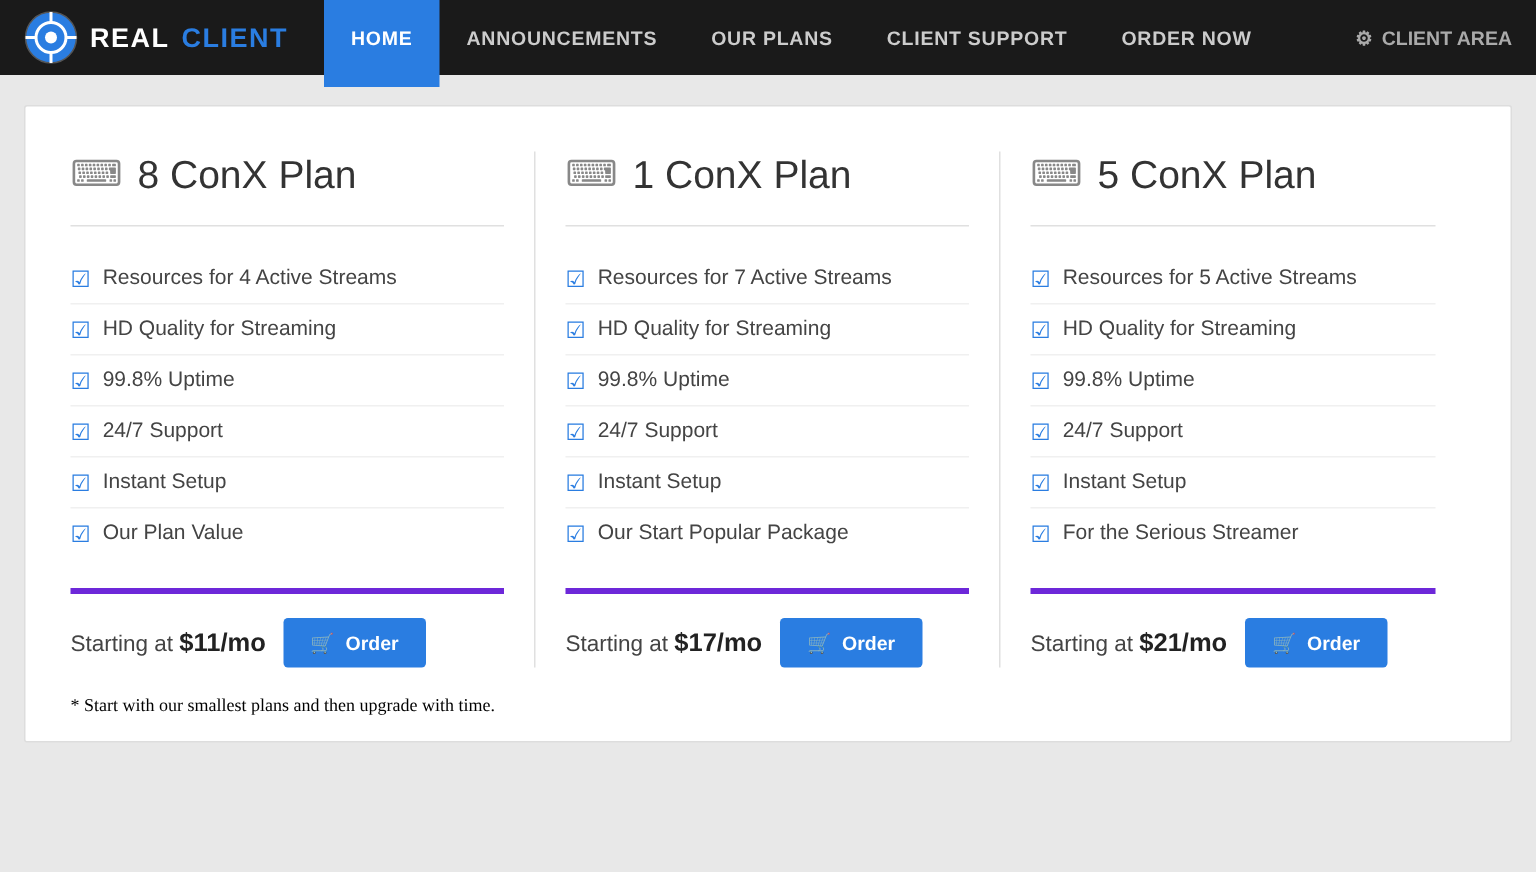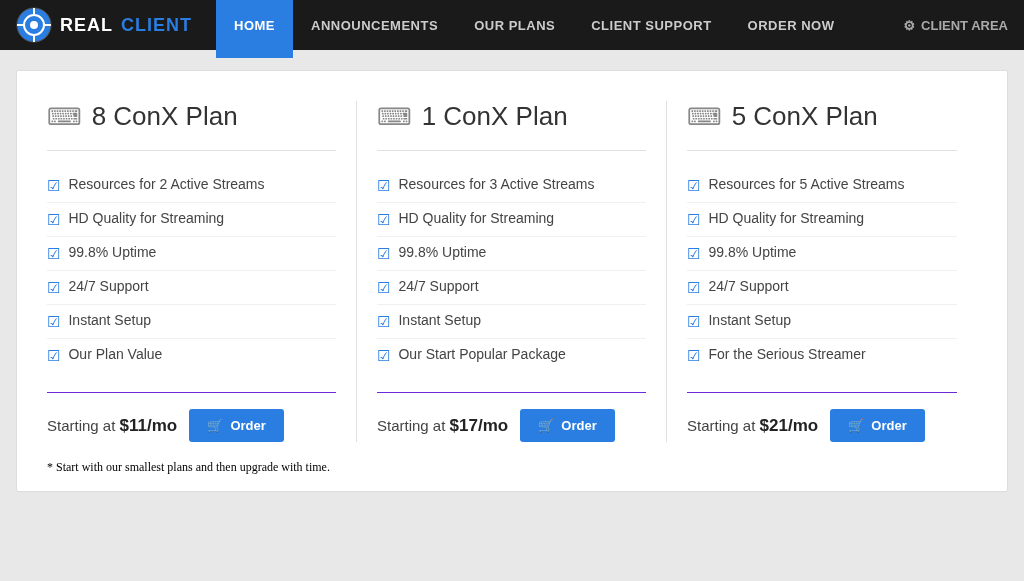--- a/index.html
+++ b/index.html
@@ -128,21 +128,21 @@
     }
     .plan-features li:last-child { border-bottom: none; }
     .check-icon {
       color: #2a7de1;
       font-size: 15px;
       flex-shrink: 0;
       margin-top: 1px;
     }
 
     .plan-footer {
-      border-top: 1px solid #6d28d9;
+      border-top: 4px solid #6d28d9;
       padding-top: 16px;
       display: flex;
       align-items: center;
       gap: 12px;
       margin-top: 8px;
     }
     .plan-price {
       font-size: 15px;
       color: #444;
       white-space: nowrap;
@@ -210,21 +210,21 @@
     <div class="plans-grid">
 
       <div class="plan-col">
         <div class="plan-title">
           <span class="monitor-icon">⌨</span>
           <span>8 ConX Plan</span>
         </div>
         <ul class="plan-features">
           <li>
               <span class="check-icon">☑</span>
-              <span>Resources for 2 Active Streams</span>
+              <span>Resources for 4 Active Streams</span>
             </li>
           <li>
               <span class="check-icon">☑</span>
               <span>HD Quality for Streaming</span>
             </li>
           <li>
               <span class="check-icon">☑</span>
               <span>99.8% Uptime</span>
             </li>
           <li>
@@ -252,21 +252,21 @@
       </div>
 
       <div class="plan-col">
         <div class="plan-title">
           <span class="monitor-icon">⌨</span>
           <span>1 ConX Plan</span>
         </div>
         <ul class="plan-features">
           <li>
               <span class="check-icon">☑</span>
-              <span>Resources for 3 Active Streams</span>
+              <span>Resources for 7 Active Streams</span>
             </li>
           <li>
               <span class="check-icon">☑</span>
               <span>HD Quality for Streaming</span>
             </li>
           <li>
               <span class="check-icon">☑</span>
               <span>99.8% Uptime</span>
             </li>
           <li>

